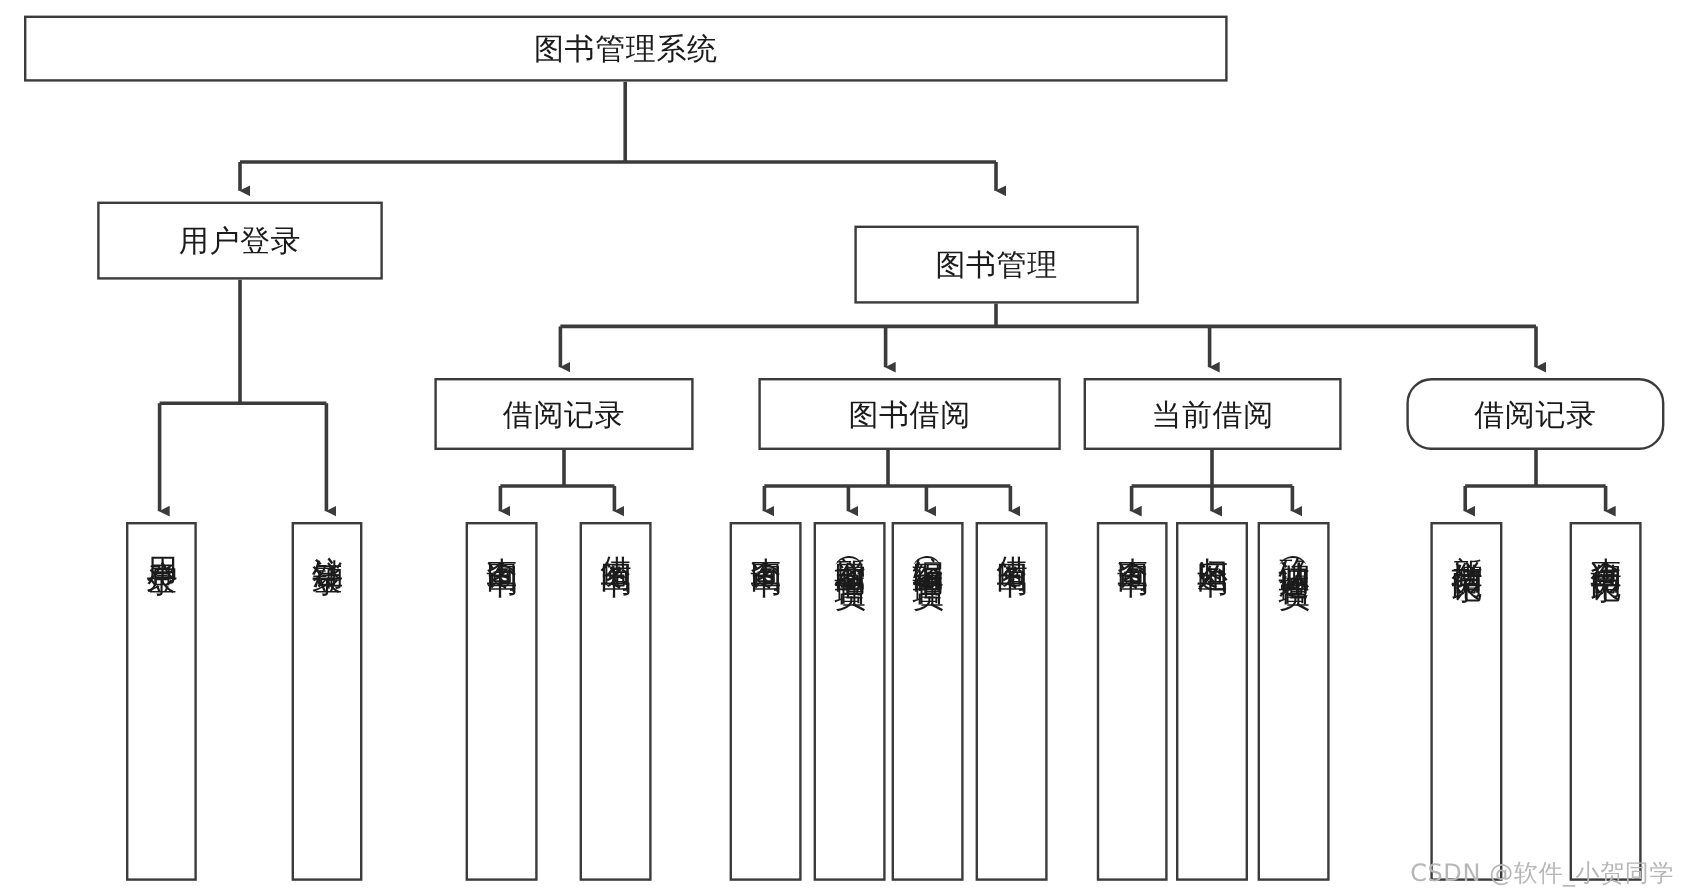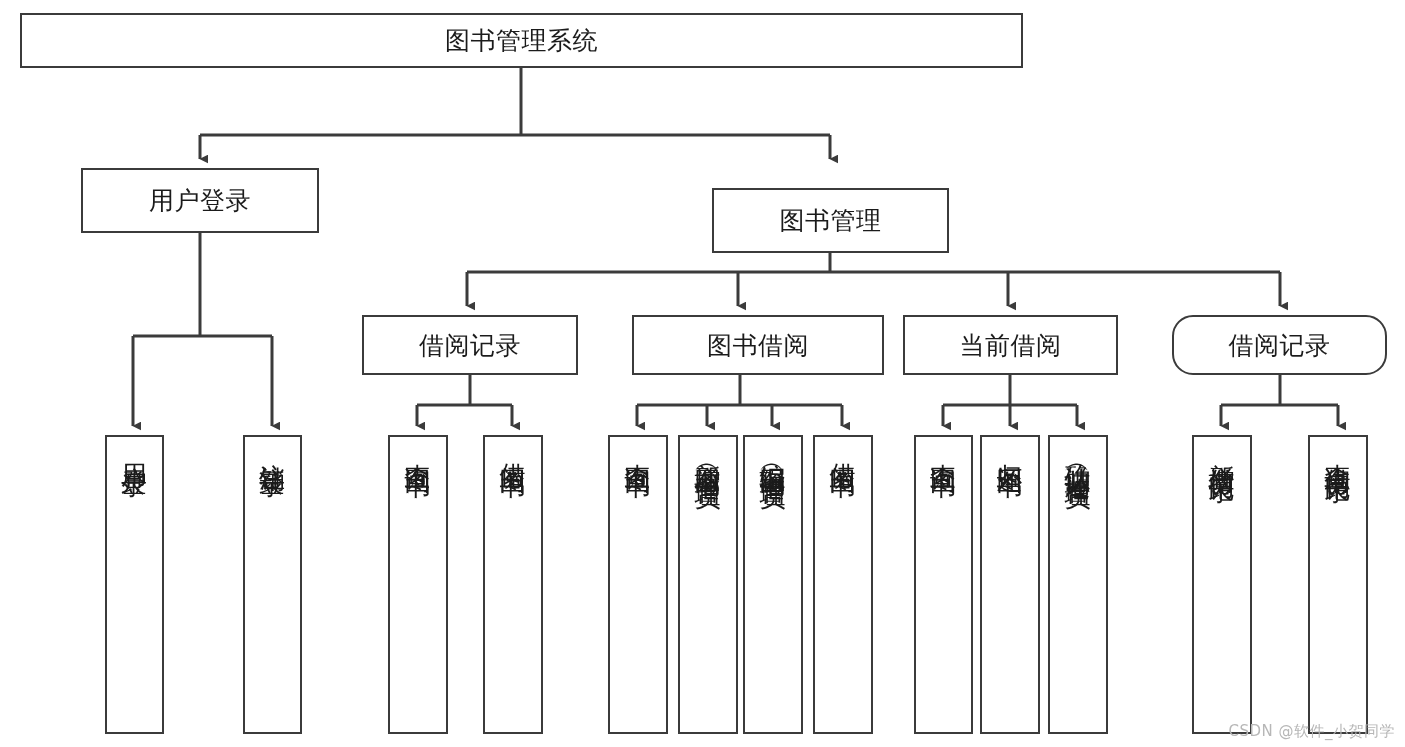--- a/index.html
+++ b/index.html
@@ -54,21 +54,21 @@
     text-orientation: upright;
     font-size: 26px;
     line-height: 1.0;
     letter-spacing: 3px;
     white-space: nowrap;
   }
   .watermark {
     position: absolute;
     right: 10px;
     bottom: 6px;
-    font-size: 15px;
+    font-size: 20px;
     color: #b7b7b7;
     letter-spacing: 0.5px;
     white-space: nowrap;
     font-family: "DejaVu Sans", "Liberation Sans", sans-serif;
   }
 </style>
 </head>
 <body>
 
 <div id="canvas">

